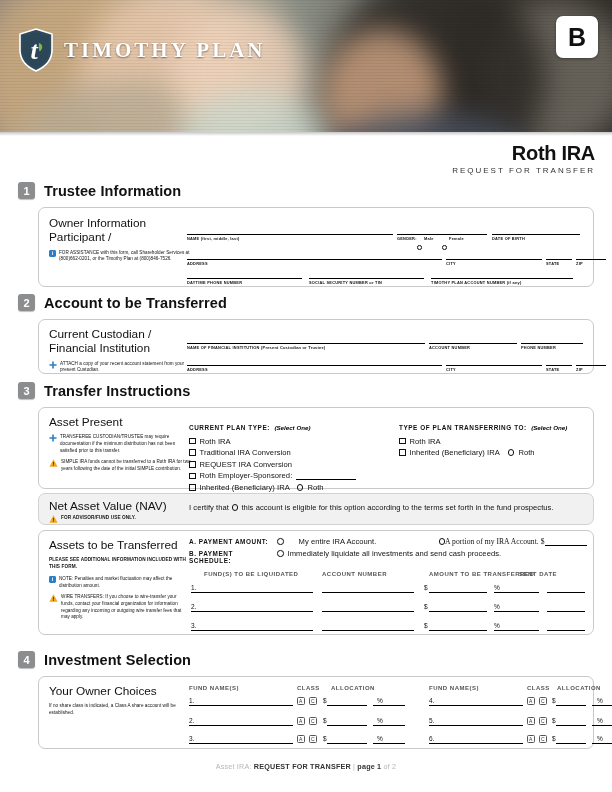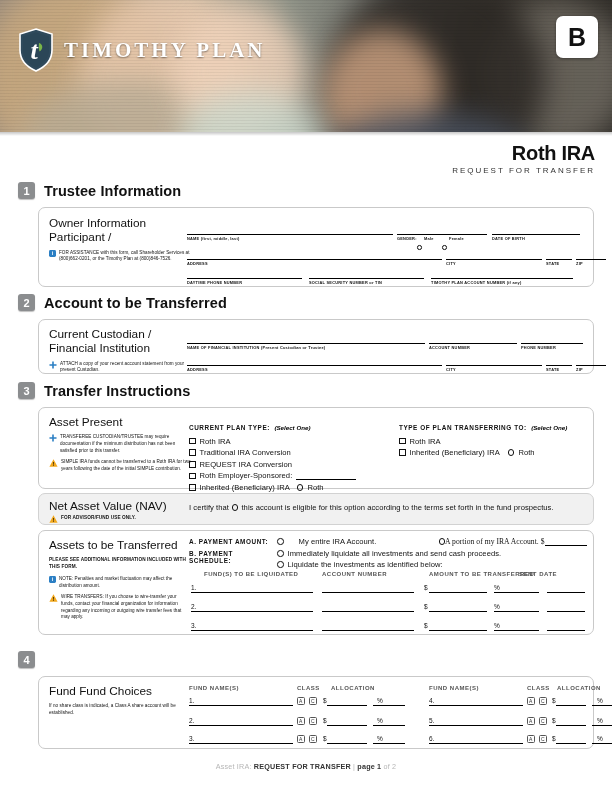--- a/index.html
+++ b/index.html
@@ -379,24 +379,20 @@
       <span style="display:inline-block;width:42px;border-bottom:1px solid #000;height:8px;"></span>
     </div>
 
     <div style="position:absolute; left:150px; top:18px; display:flex; align-items:flex-start;">
       <span class="coltitle" style="width:84px; padding-top:1px;">B. PAYMENT SCHEDULE:</span>
       <div style="margin-left:4px;">
         <div style="display:flex; align-items:center; gap:4px;">
           <span class="rb"></span>
           <span class="opt">Immediately liquidate all investments and send cash proceeds.</span>
         </div>
-        <div style="display:flex; align-items:center; gap:4px; margin-top:2px;">
-          <span class="rb"></span>
-          <span class="opt">Liquidate the investments as identified below:</span>
-        </div>
       </div>
     </div>
 
     <div class="thead" style="position:absolute; left:165px; top:40px;">FUND(S) TO BE LIQUIDATED</div>
     <div class="thead" style="position:absolute; left:283px; top:40px;">ACCOUNT NUMBER</div>
     <div class="thead" style="position:absolute; left:390px; top:40px;">AMOUNT TO BE TRANSFERRED</div>
     <div class="thead" style="position:absolute; left:480px; top:40px;">SENT DATE</div>
 
     <div class="rownum" style="left:152px; top:53px;">1.</div>
     <div class="fline" style="left:152px; top:61px; width:122px;"></div>
@@ -421,25 +417,26 @@
     <div class="fline" style="left:283px; top:99px; width:92px;"></div>
     <div class="dollar" style="left:385px; top:91px;">$</div>
     <div class="fline" style="left:390px; top:99px; width:58px;"></div>
     <div class="pct" style="left:455px; top:91px;">%</div>
     <div class="fline" style="left:455px; top:99px; width:45px;"></div>
     <div class="fline" style="left:508px; top:99px; width:38px;"></div>
   </div>
 
   <div class="sec-head" style="top:651px;">
     <div class="sec-num">4</div>
+    <div class="sec-title">Investment Selection</div>
   </div>
 
   <div class="panel" style="left:38px; top:676px; width:556px; height:73px;">
     <div style="position:absolute; left:10px; top:7px; width:132px;">
-      <div class="panel-label big">Fund Fund Choices</div>
+      <div class="panel-label big">Your Owner Choices</div>
       <div class="note-txt" style="margin-top:5px;">If no share class is indicated, a Class A share account will be established.</div>
     </div>
 
     <div class="thead" style="position:absolute; left:150px; top:8px;">FUND NAME(S)</div>
     <div class="thead" style="position:absolute; left:258px; top:8px;">CLASS</div>
     <div class="thead" style="position:absolute; left:292px; top:8px;">ALLOCATION</div>
 
     <div class="thead" style="position:absolute; left:390px; top:8px;">FUND NAME(S)</div>
     <div class="thead" style="position:absolute; left:488px; top:8px;">CLASS</div>
     <div class="thead" style="position:absolute; left:518px; top:8px;">ALLOCATION</div>

